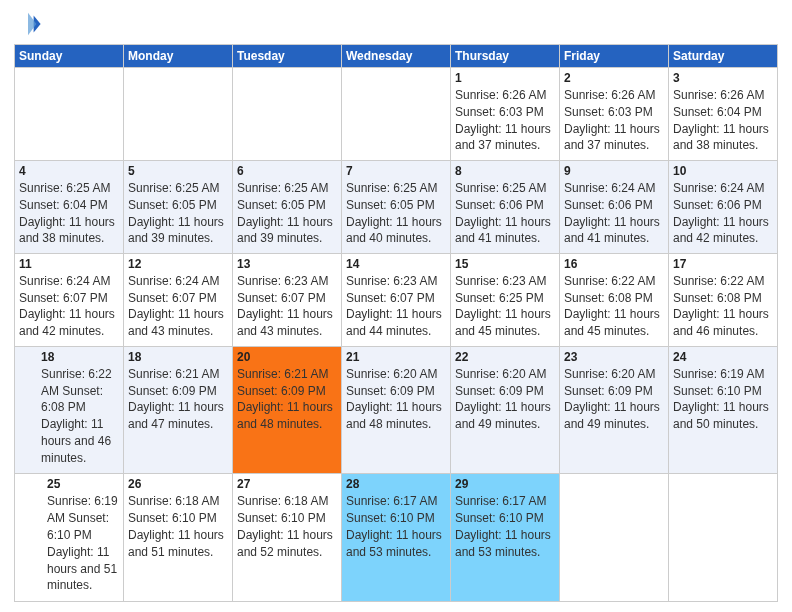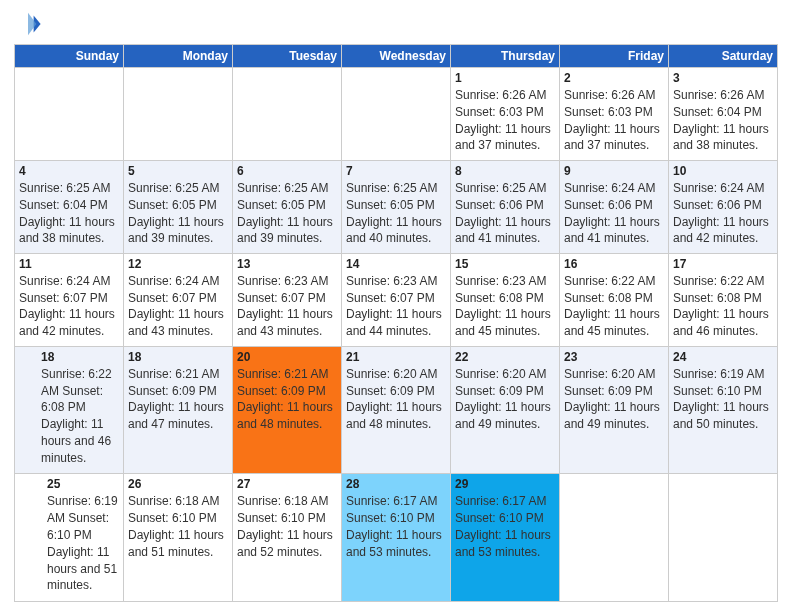--- a/index.html
+++ b/index.html
@@ -57,21 +57,21 @@
       width: 100%;
       table-layout: fixed;
     }
     .calendar th {
       background: #2563c0;
       color: #fff;
       font-size: 12px;
       font-weight: bold;
       padding: 4px 4px;
       border: 1px solid #ccc;
-      text-align: right;
+      text-align: left;
     }
     .calendar td {
       border: 1px solid #ccc;
       vertical-align: top;
       padding: 3px 4px;
       font-size: 9.5px;
       color: #222;
       height: 88px;
     }
     .day-num {
@@ -228,21 +228,21 @@
           <td style="background: rgb(255, 255, 255);">
             <span class="day-num">14</span>
             <div class="day-info">Sunrise: 6:23 AM
 Sunset: 6:07 PM
 Daylight: 11 hours
 and 44 minutes.</div>
           </td>
           <td style="background: rgb(255, 255, 255); margin-left: 27px;">
             <span class="day-num">15</span>
             <div class="day-info">Sunrise: 6:23 AM
-Sunset: 6:08 PM
+Sunset: 6:25 PM
 Daylight: 11 hours
 and 45 minutes.</div>
           </td>
           <td style="background: rgb(255, 255, 255);">
             <span class="day-num">16</span>
             <div class="day-info">Sunrise: 6:22 AM
 Sunset: 6:08 PM
 Daylight: 11 hours
 and 45 minutes.</div>
           </td>
@@ -327,21 +327,21 @@
 Daylight: 11 hours
 and 52 minutes.</div>
           </td>
           <td style="background: #7dd3fc;">
             <span class="day-num">28</span>
             <div class="day-info">Sunrise: 6:17 AM
 Sunset: 6:10 PM
 Daylight: 11 hours
 and 53 minutes.</div>
           </td>
-          <td style="background: #0ea5e9; margin-left: 14px;">
+          <td style="background: #7dd3fc; margin-left: 14px;">
             <span class="day-num">29</span>
             <div class="day-info">Sunrise: 6:17 AM
 Sunset: 6:10 PM
 Daylight: 11 hours
 and 53 minutes.</div>
           </td>
           <td class="empty" style="background: rgb(255, 255, 255);"></td>
           <td class="empty" style="background: rgb(255, 255, 255);"></td>
         </tr>
       </tbody>

